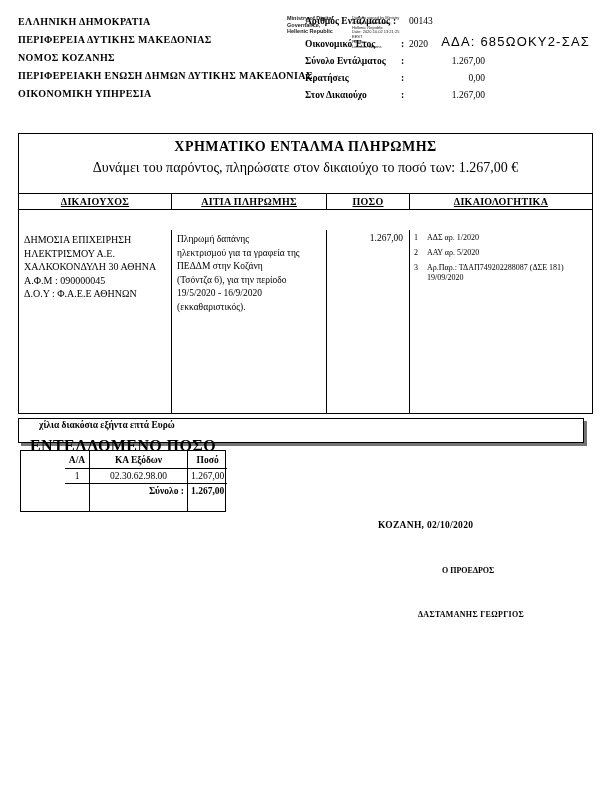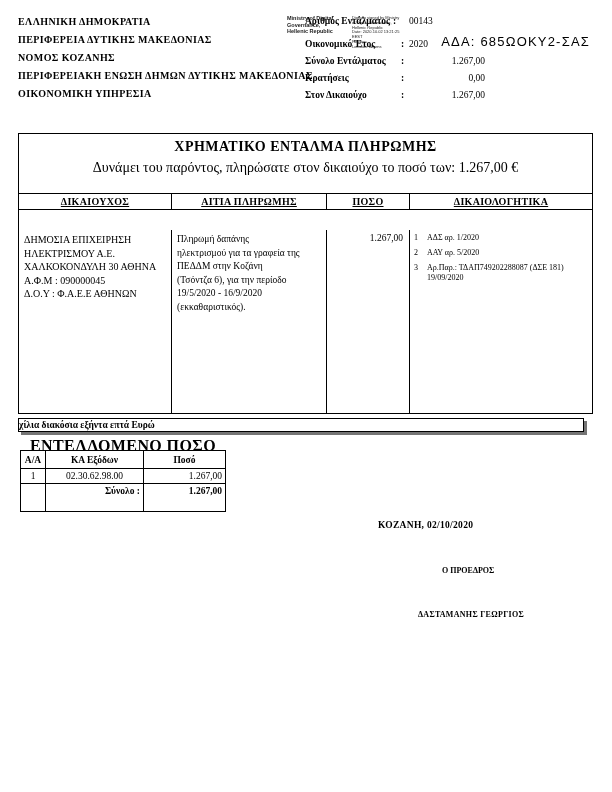--- a/index.html
+++ b/index.html
@@ -53,30 +53,30 @@
   .oth span { text-decoration:underline; }
   .otc { padding:3px 5px;margin-top:20px; }
   .bl { border-left:1px solid #000; }
   .c-beneficiary { font-size:10px; line-height:13.5px; }
   .c-reason { font-size:9.5px; line-height:13.5px; }
   .c-amount { font-size:9.5px; text-align:right; padding-right:6px; }
   .c-just { padding:3px 4px; font-size:8px; line-height:10px; }
   .just-item { display:grid; grid-template-columns:13px 142px; margin-bottom:5px; }
 
   
-  .words-box { position:absolute; left:18px; top:418px; width:566px; height:14px;
+  .words-box { position:absolute; left:18px; top:418px; width:566px; height:25px;
     border:1px solid #000; box-shadow:3px 3px 0 #757575;
-    font-weight:bold; font-size:9.5px; line-height:13px; padding-left:0; }
+    font-weight:bold; font-size:9.5px; line-height:13px; padding-left:20px; }
 
   
   .oa-title { position:absolute; left:20px; top:437px; width:206px; text-align:center;
               font-weight:bold; font-size:16px; letter-spacing:0.4px; }
   .oa-table { position:absolute; left:20px; top:450px; width:206px; height:62px;
     border:1px solid #000; display:grid; grid-template-columns:24px 98px 1fr;
-    grid-template-rows:18px 15px 14px 1fr; font-size:9.5px; }
+    grid-template-rows:18px 15px 14px 1fr; font-size:9.5px;padding-left:44px; }
   .oa-cell { display:flex; align-items:center; padding:0 3px; }
   .oa-h { font-weight:bold; justify-content:center; border-bottom:1px solid #000; }
   .oa-d { border-bottom:1px solid #000; }
   .ctr { justify-content:center; }
   .rgt { justify-content:flex-end; }
   .bold { font-weight:bold; }
 
   
   .place-date { position:absolute; left:378px; top:520px; font-weight:bold;
                 font-size:9.5px; letter-spacing:0.3px; }

